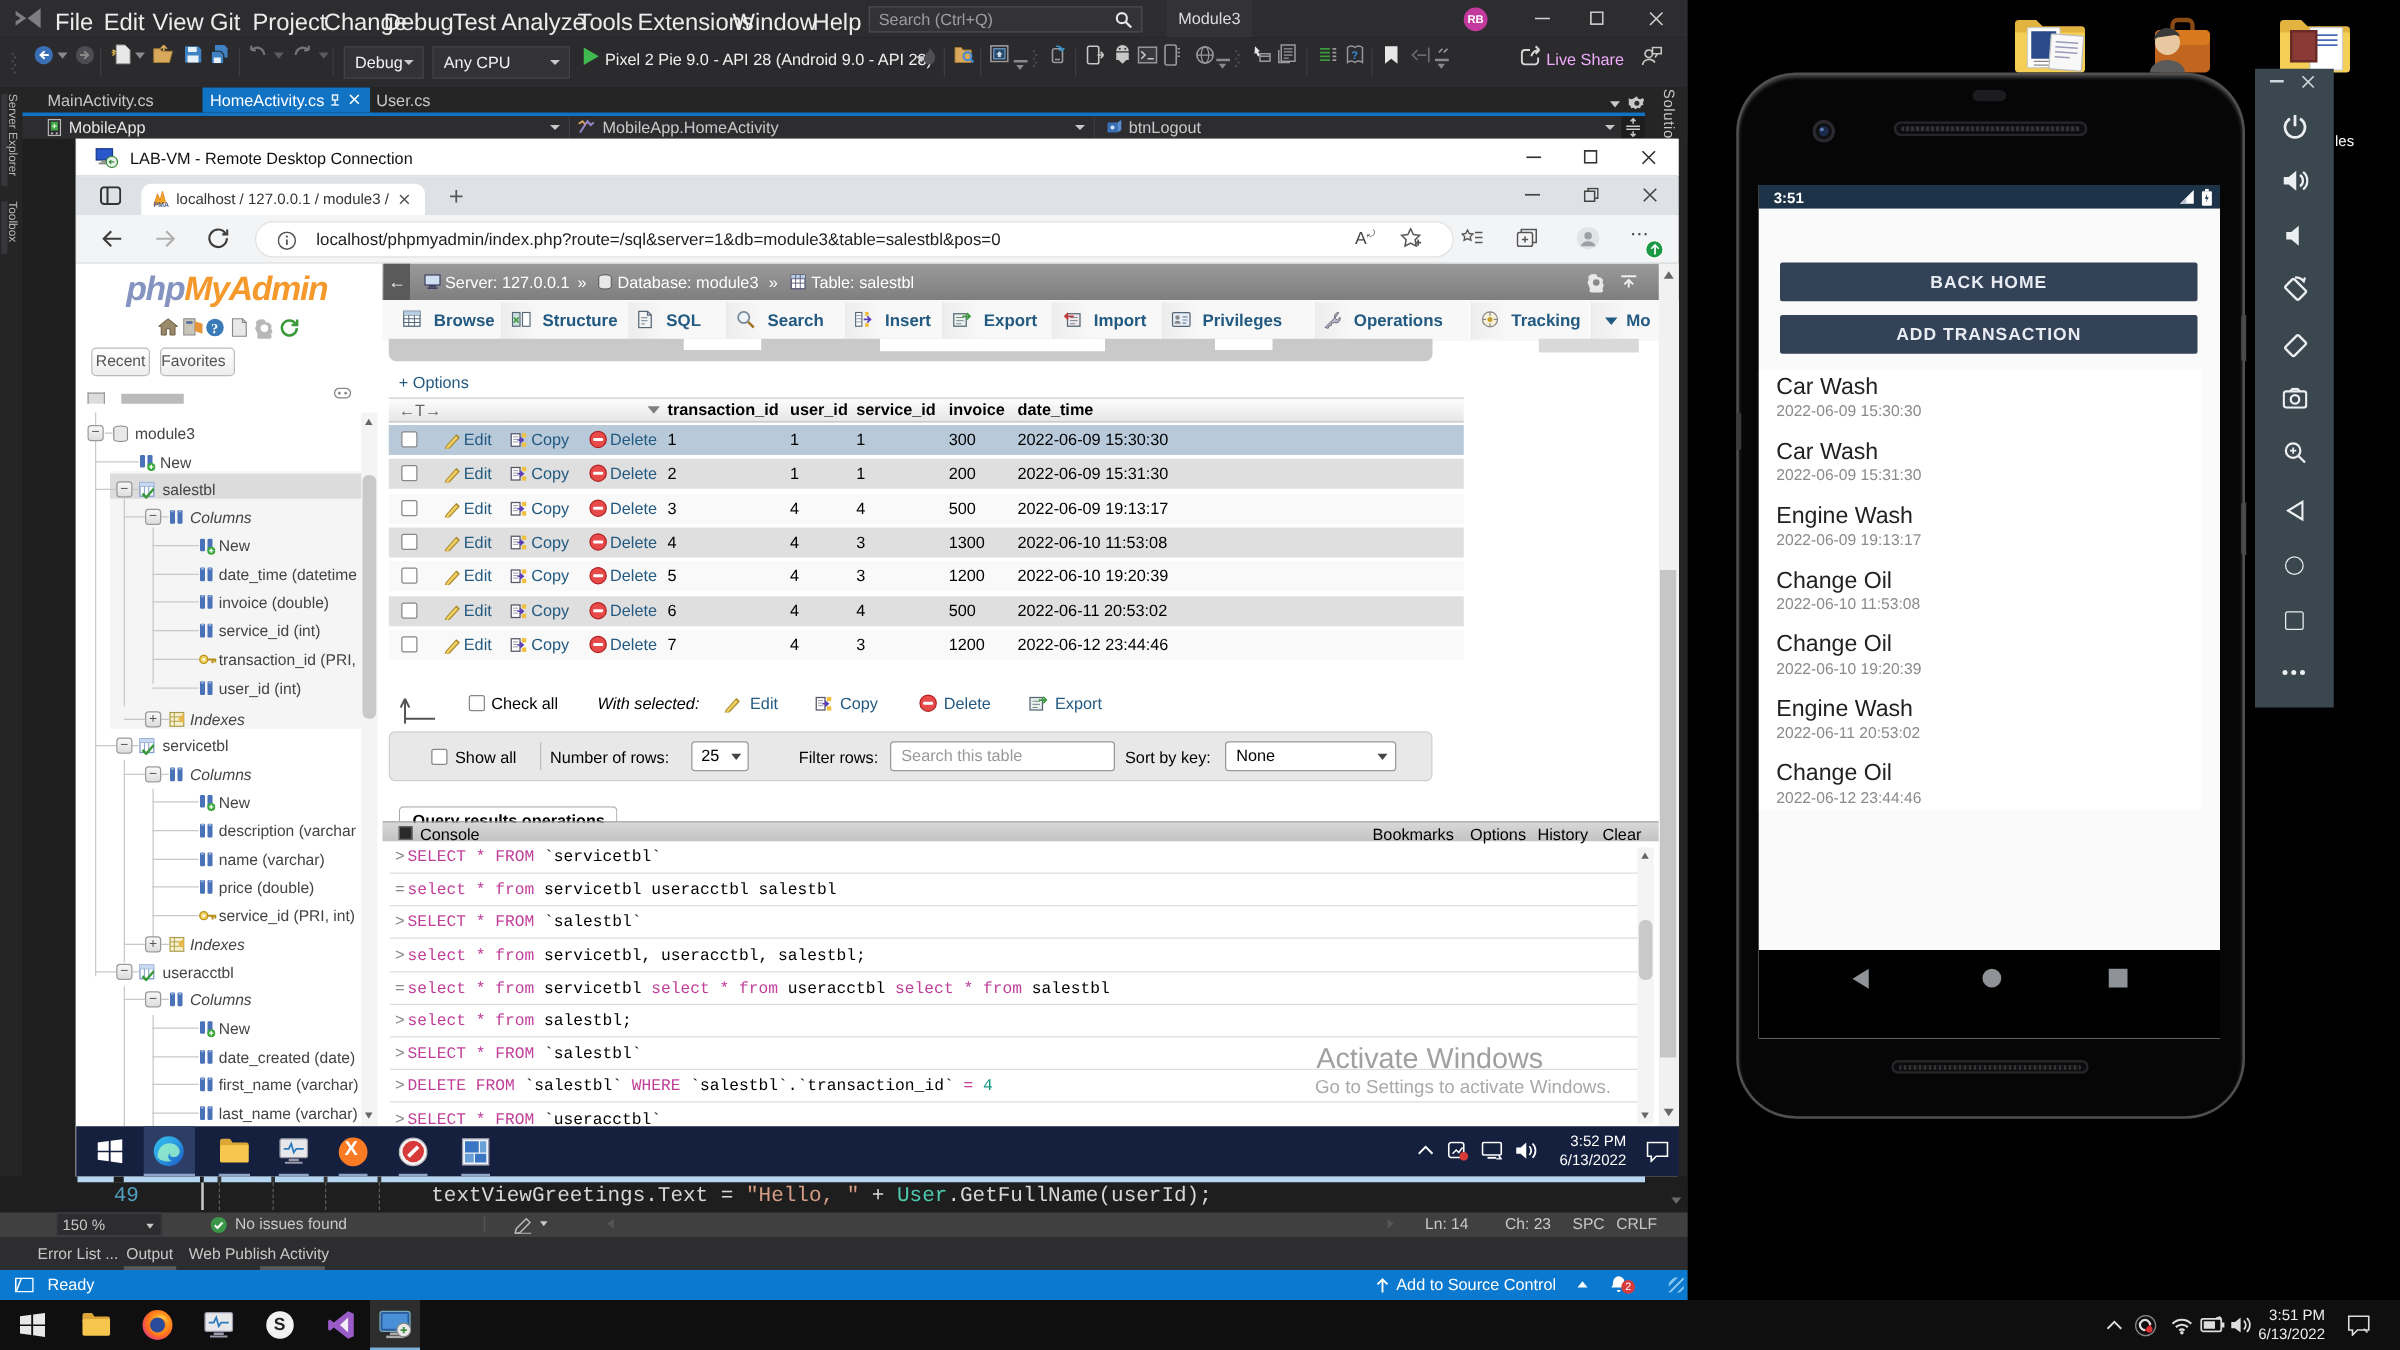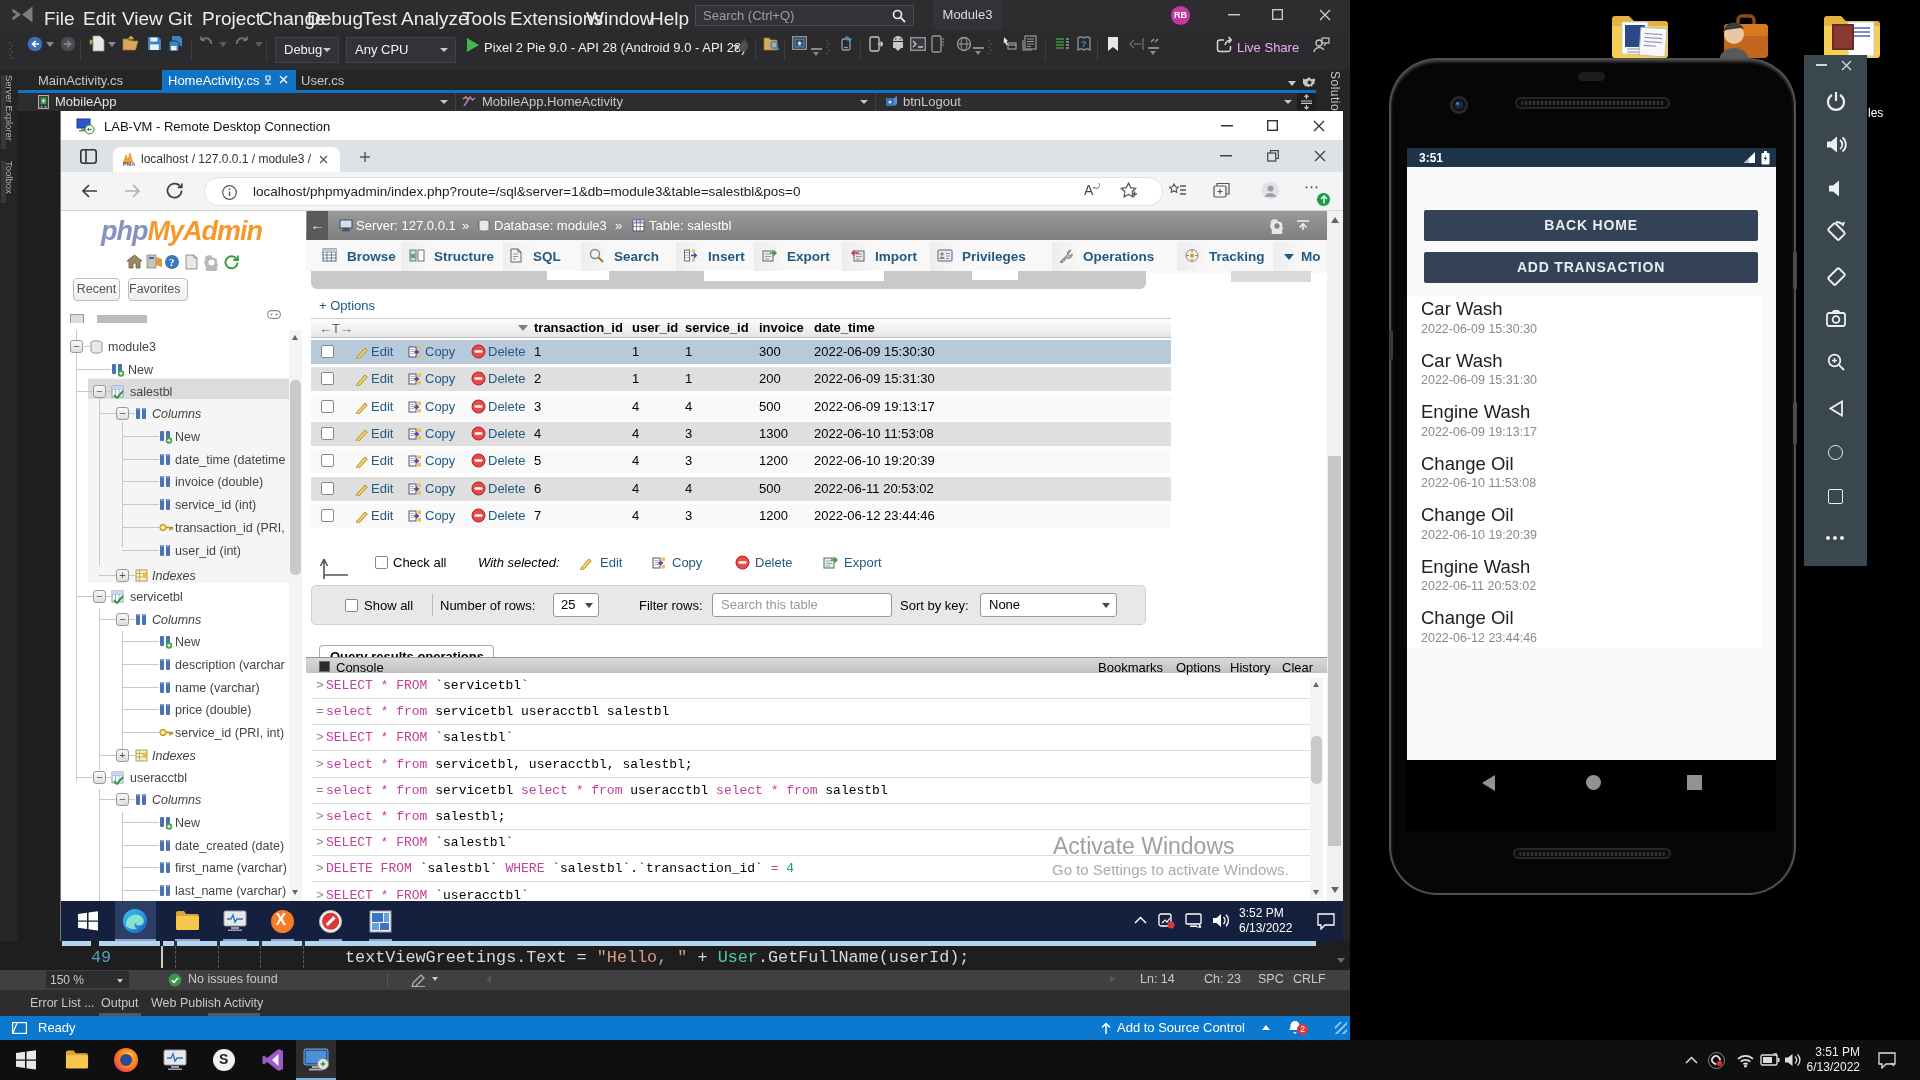--- a/index.html
+++ b/index.html
@@ -1334,21 +1334,21 @@
         </svg>
 <svg class="abs" style="left:1124px;top:12px" width="17" height="15" viewBox="0 0 17 15">
           <rect x="1" y="1" width="15" height="10" rx="1" fill="none" stroke="#fff" stroke-width="1.3"></rect>
           <rect x="5" y="12.5" width="7" height="1.5" fill="#fff"></rect>
           <path d="M12 14 l4 0 M14 11 l2 3 -2 0" fill="#fff" stroke="#fff" stroke-width="1"></path>
         </svg>
 <svg class="abs" style="left:1151px;top:11px" width="19" height="17" viewBox="0 0 19 17">
           <path d="M1 6 h3.5 L9 2 v13 L4.5 11 H1 z" fill="#fff"></path>
           <path d="M11.5 5 a5 5 0 0 1 0 7 M14 2.8 a8 8 0 0 1 0 11.4" stroke="#fff" stroke-width="1.4" fill="none"></path>
         </svg>
-<div class="abs" style="left:1178px;top:5px;width:62px;height:30px;color:#fff;font-size:12px;text-align:left;line-height:15px">3:52 PM<br>6/13/2022</div>
+<div class="abs" style="left:1178px;top:5px;width:62px;height:30px;color:#fff;font-size:12px;text-align:right;line-height:15px">3:52 PM<br>6/13/2022</div>
 <svg class="abs" style="left:1256px;top:12px" width="18" height="17" viewBox="0 0 18 17">
           <path d="M1 1 h16 v11 h-9 l-4 4 v-4 H1 z" fill="none" stroke="#fff" stroke-width="1.3"></path>
         </svg>
 </div>
   </div>
 
   <div id="htask" class="abs">
 <svg class="abs" style="left:16px;top:10px" width="20" height="20" viewBox="0 0 20 20">
         <path d="M0 3 L9 1.8 V9.5 H0 z M10.5 1.6 L20 0.3 V9.5 H10.5 z M0 10.8 h9 V18 L0 16.8 z M10.5 10.8 H20 V19.5 L10.5 18.2 z" fill="#e8e8e8"></path>
       </svg>

